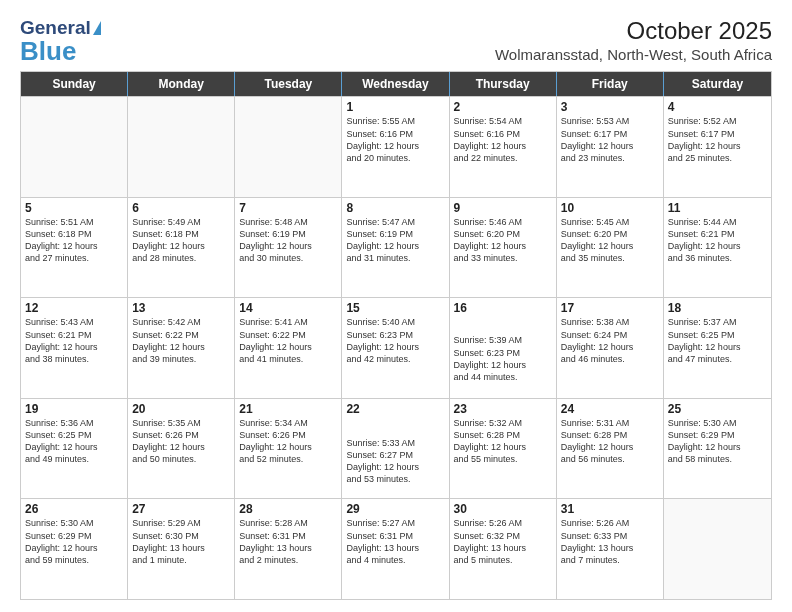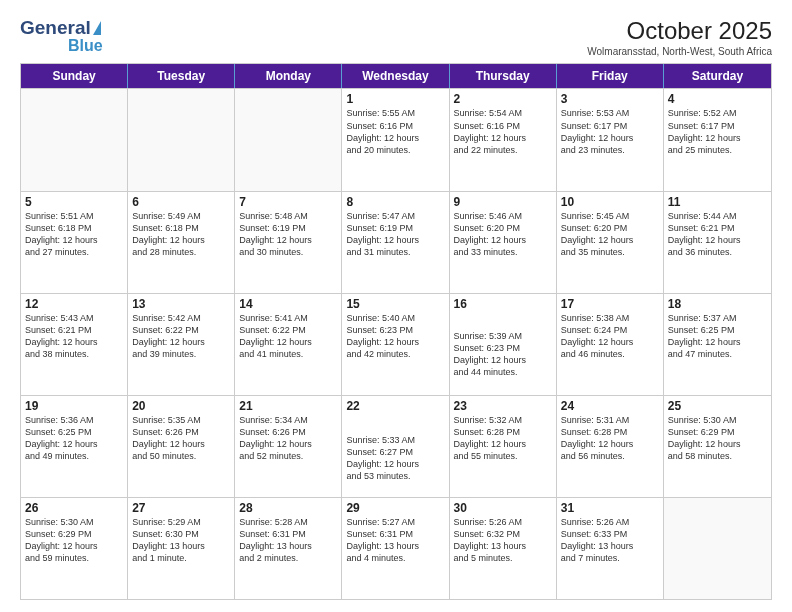--- a/index.html
+++ b/index.html
@@ -48,34 +48,34 @@
     .title-block {
       text-align: right;
     }
     .month-title {
       font-size: 24px;
       font-weight: normal;
       color: #222;
       line-height: 1.1;
     }
     .location-title {
-      font-size: 10px;
+      font-size: 15px;
       color: #444;
       margin-top: 2px;
     }
     .calendar {
       flex: 1;
       display: flex;
       flex-direction: column;
       border: 1px solid #ccc;
     }
     .cal-header-row {
       display: grid;
       grid-template-columns: repeat(7, 1fr);
-      background: #4c1d95;
+      background: #404040;
     }
     .cal-header-cell {
       color: #fff;
       font-size: 12px;
       font-weight: bold;
       text-align: center;
       padding: 5px 2px;
       border-right: 1px solid #5a9fd4;
     }
     .cal-header-cell:last-child { border-right: none; }
@@ -116,33 +116,33 @@
 </head>
 <body>
 
 <div class="page">
   <div class="header">
     <div class="logo">
       <div style="display:flex;align-items:center;">
         <span class="logo-text" style="color:#2e4a7a;font-size:19px;font-weight:bold;">General</span>
         <span class="logo-triangle"></span>
       </div>
-      <span class="logo-text logo-blue" style="color:#3a8fc7;font-size:16px;font-weight:bold;margin-top:-2px;margin-left:48px;">Blue</span>
+      <span class="logo-text logo-blue" style="color:#3a8fc7;font-size:26px;font-weight:bold;margin-top:-2px;">Blue</span>
     </div>
     <div class="title-block">
       <div class="month-title">October 2025</div>
       <div class="location-title">Wolmaransstad, North-West, South Africa</div>
     </div>
   </div>
 
   <div class="calendar">
     <div class="cal-header-row">
     <div class="cal-header-cell">Sunday</div>
+        <div class="cal-header-cell">Monday</div>
         <div class="cal-header-cell">Tuesday</div>
-        <div class="cal-header-cell">Monday</div>
         <div class="cal-header-cell">Wednesday</div>
         <div class="cal-header-cell">Thursday</div>
         <div class="cal-header-cell">Friday</div>
         <div class="cal-header-cell">Saturday</div>
       </div>
     <div class="cal-body">
     <div class="cal-row">
           <div class="cal-cell empty"></div>
           <div class="cal-cell empty"></div>
           <div class="cal-cell empty"></div>

